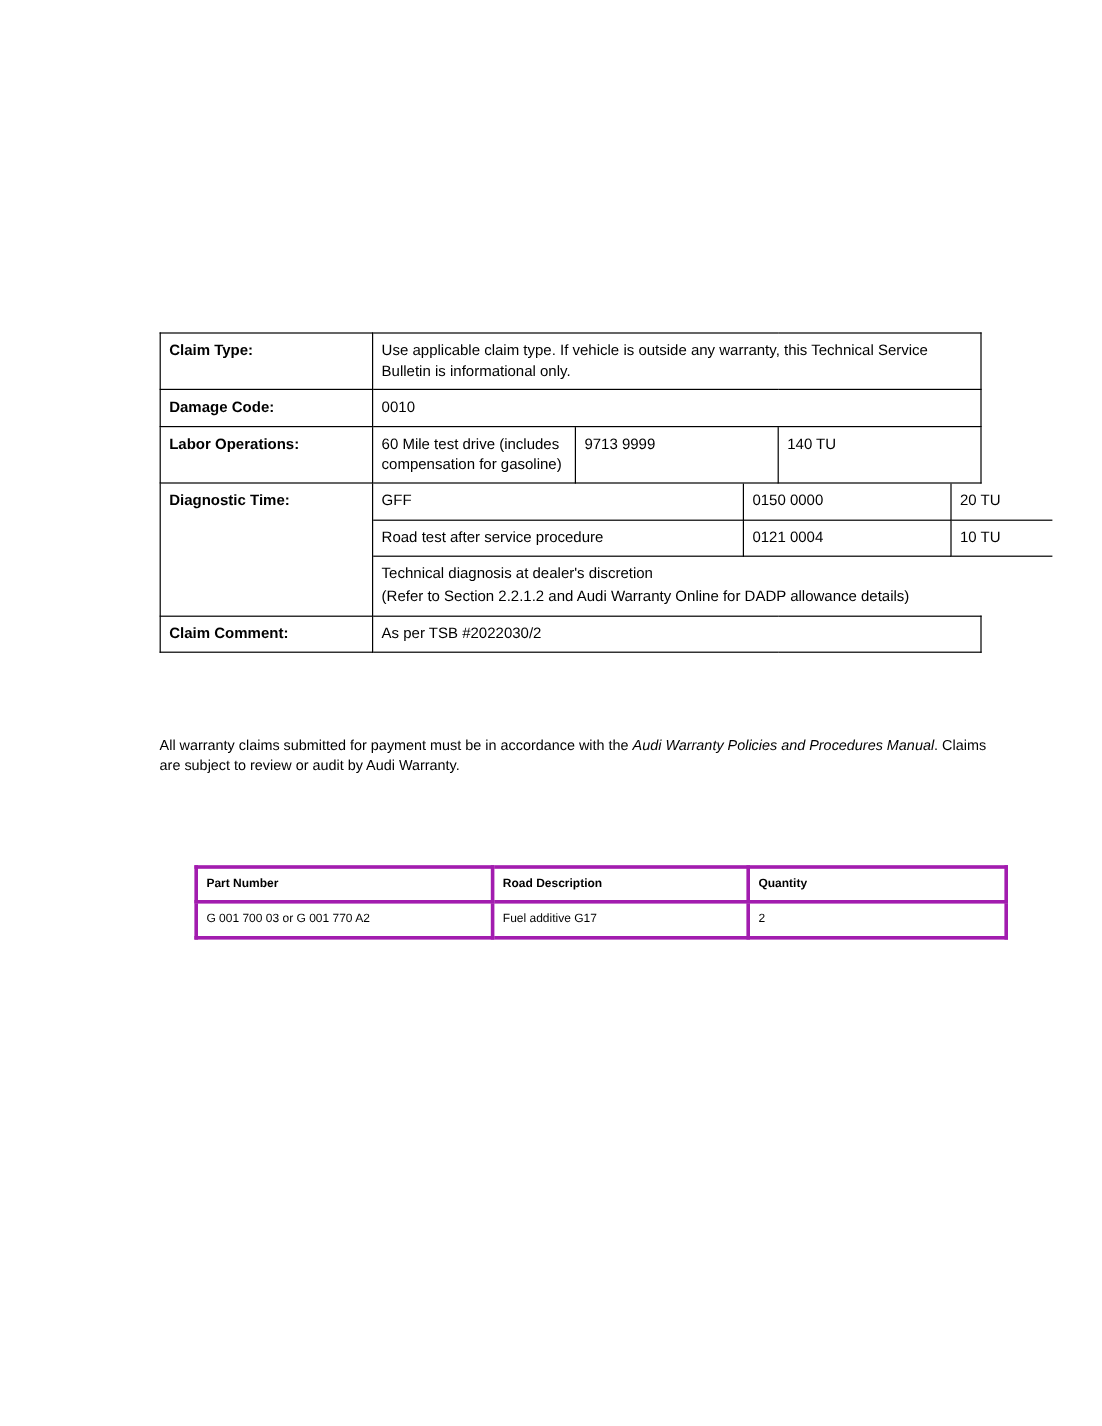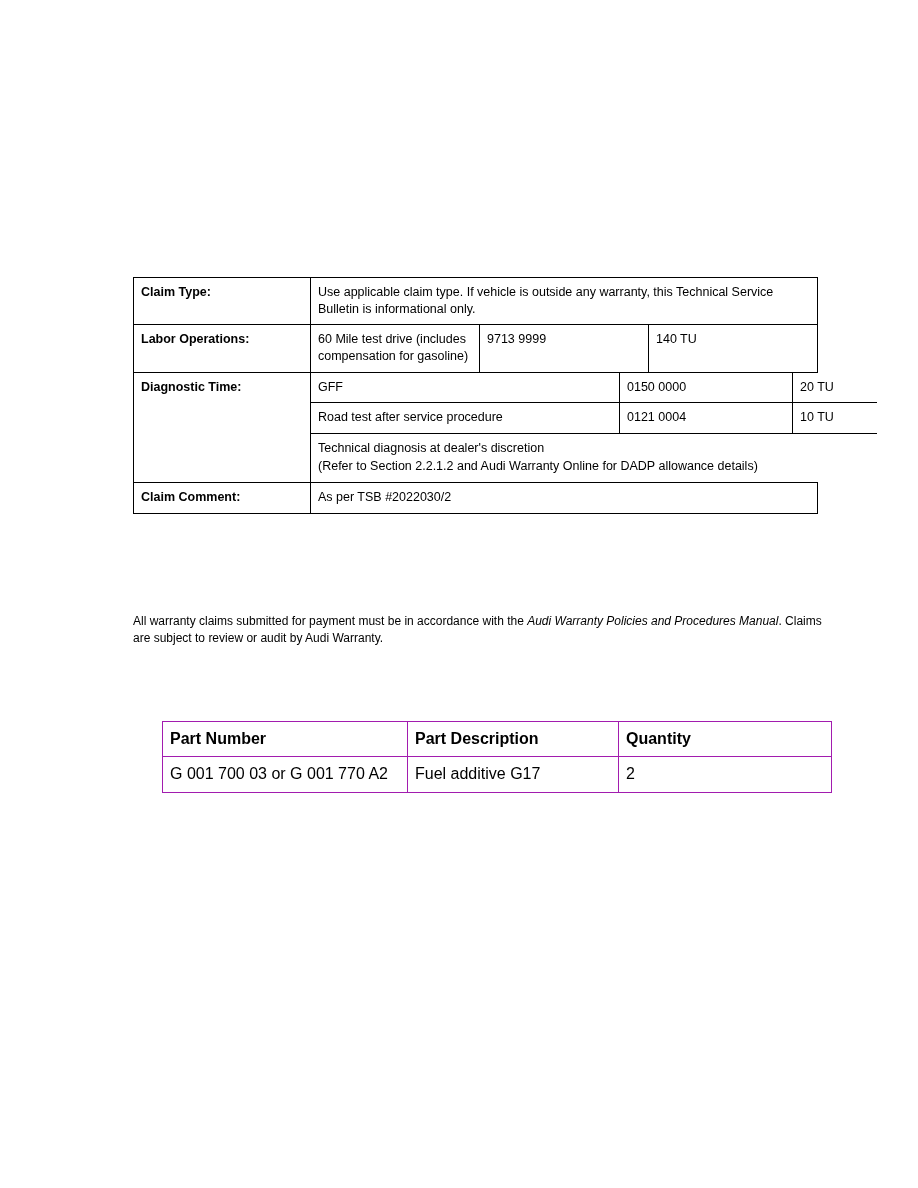--- a/index.html
+++ b/index.html
@@ -93,42 +93,46 @@
   
   .parts-table {
     position: absolute;
     left: 146px;
     top: 721px;
     width: 624px;
     border-collapse: collapse;
     table-layout: fixed;
   }
   .parts-table td, .parts-table th {
-    border: 1px solid #a21caf;
+    border: 3px solid #a21caf;
     padding: 6px 7px 7px 7px;
-    font-size: 16px;
+    font-size: 10px;
     line-height: 1.33;
     text-align: left;
     vertical-align: top;
   }
   .parts-table th { font-weight: bold; }
   .p-col1 { width: 230px; }
   .p-col2 { width: 196px; }
   .p-col3 { width: 198px; }
 </style>
 </head>
 <body>
 
 <div class="page">
 
   <table class="claim-table">
     <tbody>
       <tr>
         <td class="label">Claim Type:</td>
         <td colspan="3">Use applicable claim type. If vehicle is outside any warranty, this Technical Service Bulletin is informational only.</td>
+      </tr>
+      <tr>
+        <td class="label">Damage Code:</td>
+        <td colspan="3">0010</td>
       </tr>
       <tr>
         <td class="label">Labor Operations:</td>
         <td class="col-op">60 Mile test drive (includes compensation for gasoline)</td>
         <td class="col-num">9713 9999</td>
         <td class="col-tu">140 TU</td>
       </tr>
       <tr>
         <td class="label label-blank-last" rowspan="1">Diagnostic Time:</td>
         <td class="nested-cell" colspan="3">
@@ -160,21 +164,21 @@
       </tr>
     </tbody>
   </table>
 
   <div class="note-para"><span>All warranty claims submitted for payment must be in accordance with the </span><i>Audi Warranty Policies and Procedures Manual</i><span>. Claims are subject to review or audit by Audi Warranty.</span></div>
 
   <table class="parts-table">
     <thead>
       <tr>
         <th class="p-col1">Part Number</th>
-        <th class="p-col2">Part Description</th>
+        <th class="p-col2">Road Description</th>
         <th class="p-col3">Quantity</th>
       </tr>
     </thead>
     <tbody>
       <tr>
         <td>G 001 700 03 or G  001 770 A2</td>
         <td>Fuel additive G17</td>
         <td>2</td>
       </tr>
     </tbody>

